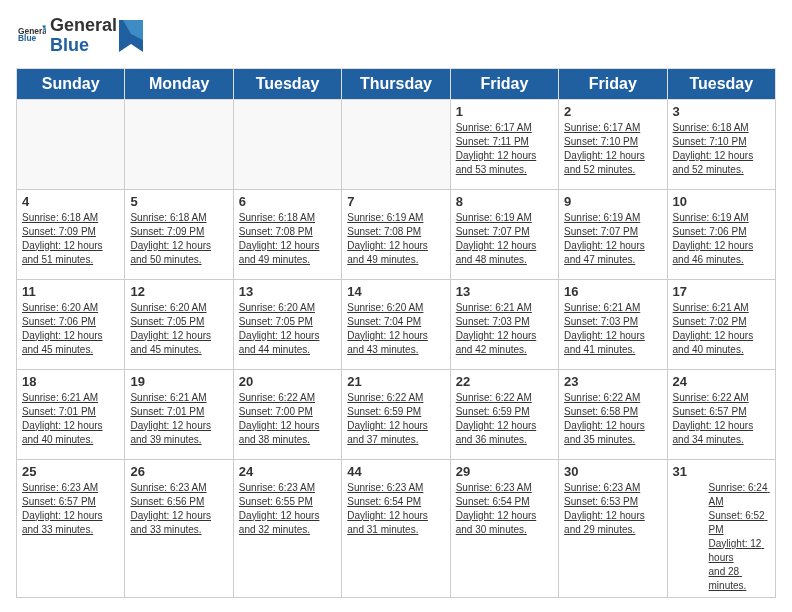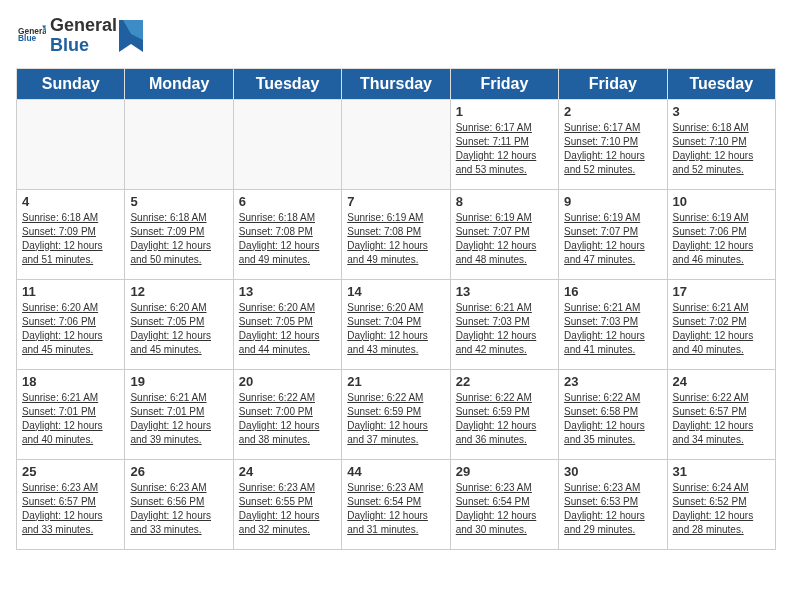--- a/index.html
+++ b/index.html
@@ -334,20 +334,20 @@
         </td>
         <td>
           <span class="day-num">30</span>
           <div class="day-info" style="white-space: pre-wrap;">Sunrise: 6:23 AM
 Sunset: 6:53 PM
 Daylight: 12 hours
 and 29 minutes.</div>
         </td>
         <td>
           <span class="day-num">31</span>
-          <div class="day-info" style="white-space: pre-wrap;">Sunrise: 6:24 AM
+          <div class="day-info" style="white-space: pre-wrap; margin-left: 36px;">Sunrise: 6:24 AM
 Sunset: 6:52 PM
 Daylight: 12 hours
 and 28 minutes.</div>
         </td>
       </tr>
     </tbody>
 </table>
 
 </body></html>

